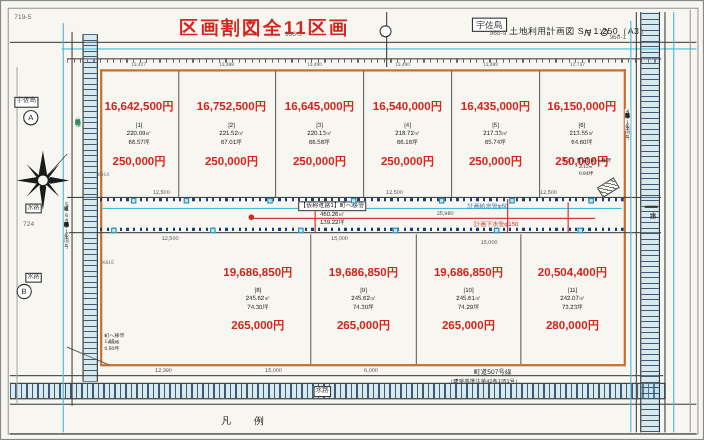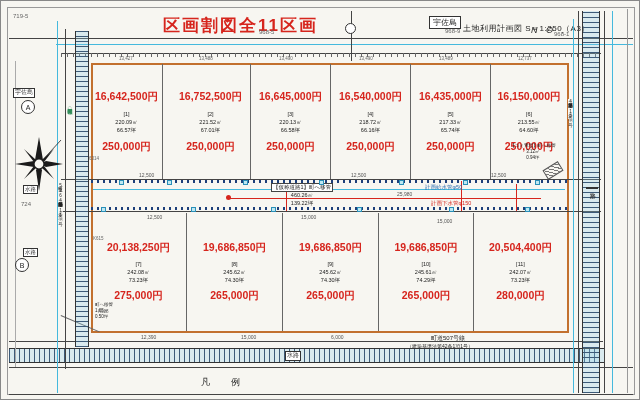--- a/index.html
+++ b/index.html
@@ -175,29 +175,20 @@
   <div class="sq" style="left:398px;top:179px;"></div>
   <div class="sq" style="left:462px;top:179px;"></div>
   <div class="sq" style="left:534px;top:179px;"></div>
   <div class="sq" style="left:100px;top:206px;"></div>
   <div class="sq" style="left:190px;top:206px;"></div>
   <div class="sq" style="left:270px;top:206px;"></div>
   <div class="sq" style="left:356px;top:206px;"></div>
   <div class="sq" style="left:448px;top:206px;"></div>
   <div class="sq" style="left:524px;top:206px;"></div>
 
-  <div class="cell" style="left:90px;top:212px;width:96px;height:118px;padding-top:28px;">
-    <div class="price">20,138,250円</div>
-    <div class="pinfo" style="margin-top:6px;">
-      <div>[7]</div>
-      <div>242.08㎡</div>
-      <div>73.23坪</div>
-    </div>
-    <div class="unit" style="margin-top:4px;">275,000円</div>
-  </div>
   <div class="cell" style="left:186px;top:212px;width:96px;height:118px;padding-top:28px;">
     <div class="price">19,686,850円</div>
     <div class="pinfo" style="margin-top:6px;">
       <div>[8]</div>
       <div>245.62㎡</div>
       <div>74.30坪</div>
     </div>
     <div class="unit" style="margin-top:4px;">265,000円</div>
   </div>
   <div class="cell" style="left:282px;top:212px;width:96px;height:118px;padding-top:28px;">

